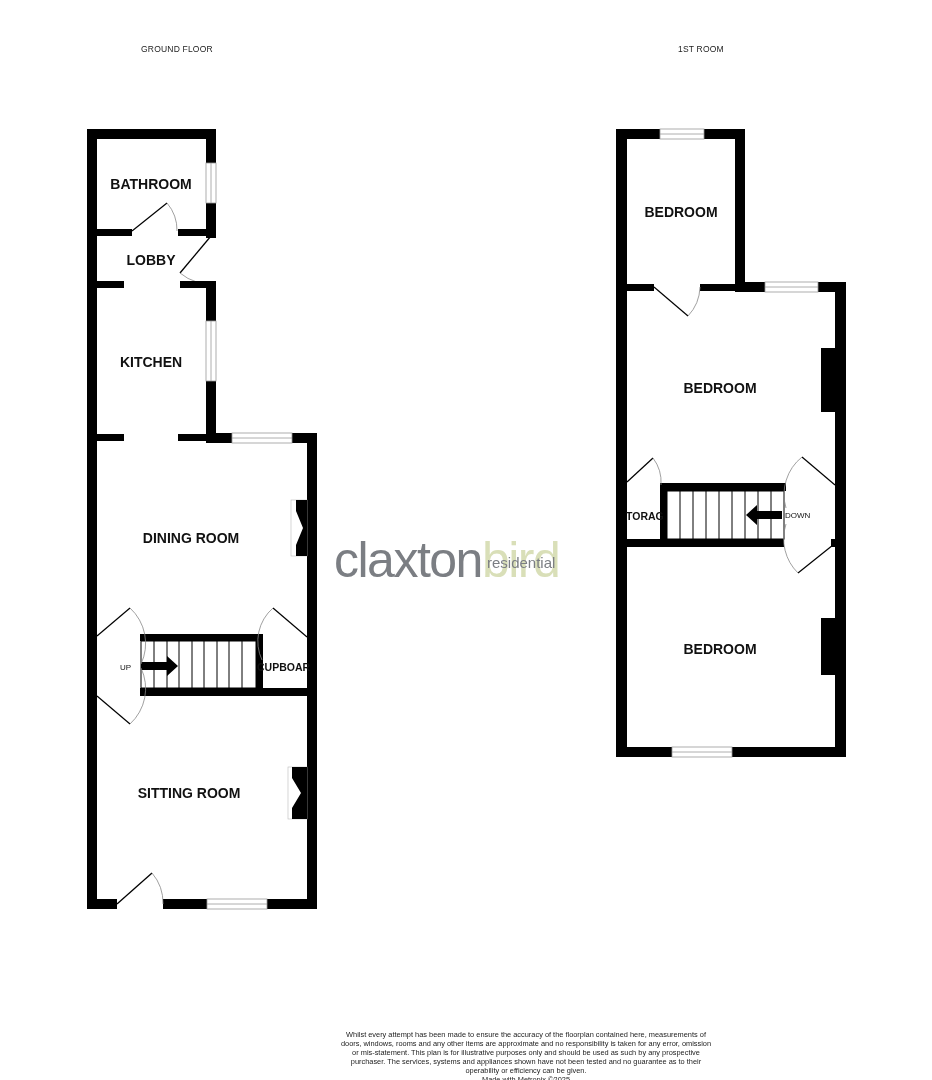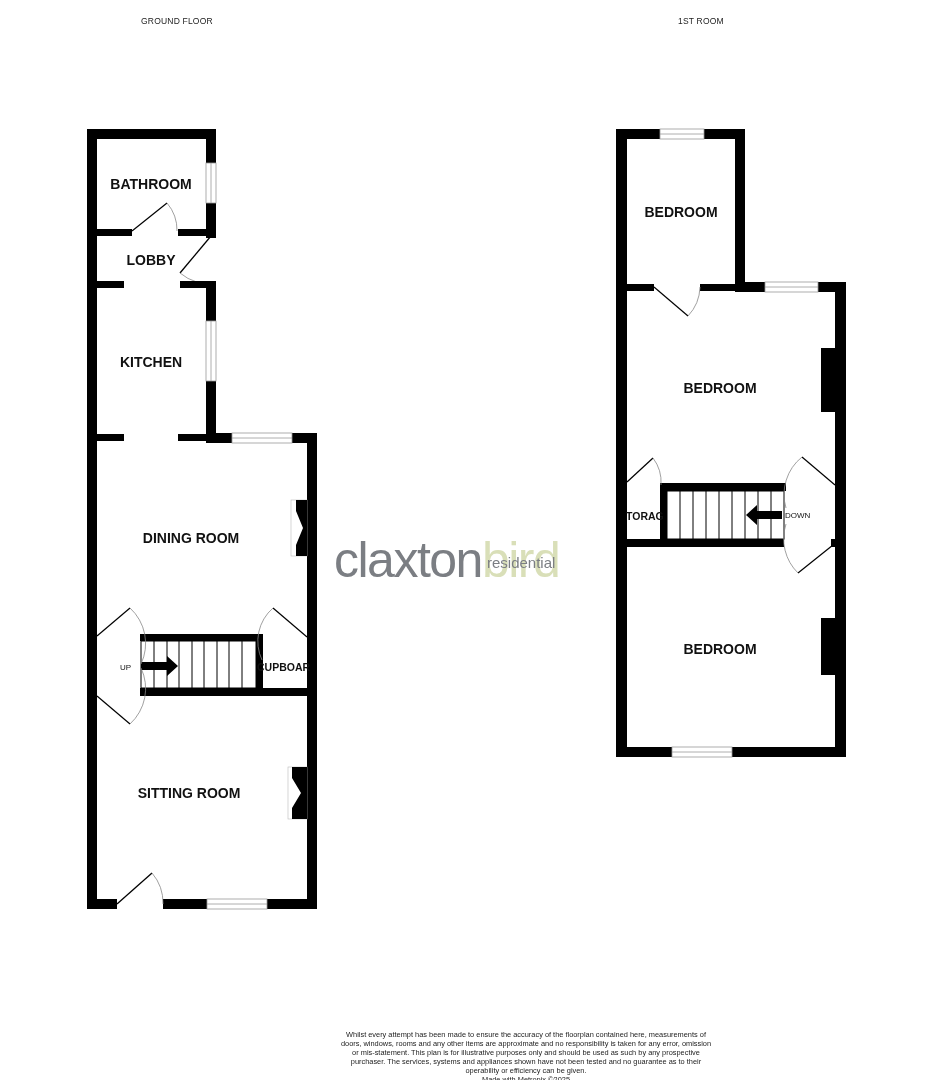--- a/index.html
+++ b/index.html
@@ -1,17 +1,17 @@
 <!DOCTYPE html>
 <html><head>
   <meta charset="utf-8">
   <style>
     html, body { margin: 0; padding: 0; background: #ffffff; }
     body { width: 932px; height: 1080px; position: relative; overflow: hidden; font-family: "Liberation Sans", sans-serif; }
-    .floor-title { position: absolute; top: 16px; font-size: 8.5px; color: #222; letter-spacing: 0.2px; }
+    .floor-title { position: absolute; top: 44px; font-size: 8.5px; color: #222; letter-spacing: 0.2px; }
     #plan { position: absolute; left: 0; top: 0; }
     .room-label { font-family: "Liberation Sans", sans-serif; font-weight: bold; font-size: 14px; fill: #111; }
     .small-label { font-family: "Liberation Sans", sans-serif; font-size: 8px; fill: #111; }
     .cut-label { font-family: "Liberation Sans", sans-serif; font-weight: bold; font-size: 10.5px; fill: #111; }
     .logo { position: absolute; left: 334px; top: 500px; width: 260px; }
     .logo-main { font-size: 50px; letter-spacing: -1.5px; line-height: 50px; font-weight: normal; margin-top: 35px; }
     .logo-main .a { color: #7b7e83; }
     .logo-main .b { color: #d9dfb8; }
     .logo-sub { position: absolute; left: 153px; top: 54px; font-size: 15px; color: #7b7e83; }
     .disclaimer { position: absolute; left: 340px; top: 1030px; width: 372px; font-size: 7.4px; line-height: 9px; text-align: center; color: #222; }

